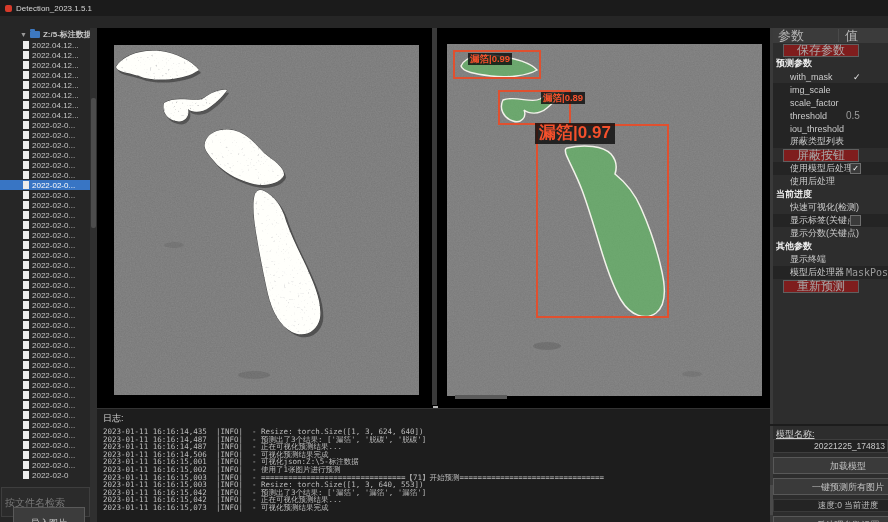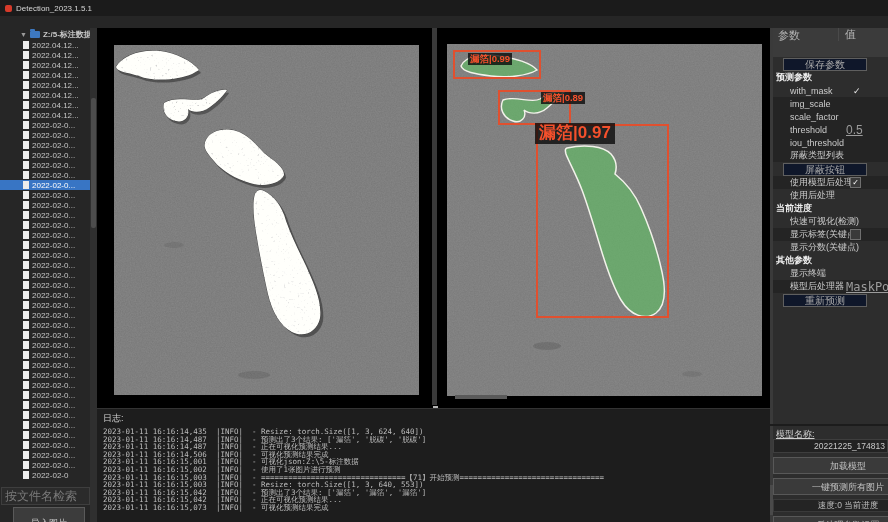--- a/index.html
+++ b/index.html
@@ -21,21 +21,21 @@
   .caret{color:#9a9a9a;font-size:7px;line-height:1;}
   .folder-icon{width:10px;height:7px;background:#3d78c0;border-radius:1px;position:relative;flex:none;}
   .folder-icon::before{content:"";position:absolute;left:0;top:-2px;width:5px;height:2px;
         background:#3d78c0;border-radius:1px 1px 0 0;}
   .tree-item{height:10px;display:flex;align-items:center;gap:3px;padding-left:23px;}
   .file-icon{width:6px;height:8px;background:#ececec;flex:none;}
   .tree-item.selected{background:#3875c4;color:#ffffff;}
   .tree-scroll{position:absolute;left:90px;top:28px;width:7px;height:494px;background:#2f2f2f;}
   .tree-thumb{position:absolute;left:1px;top:70px;width:5px;height:130px;background:#4c4c4c;border-radius:2px;}
   .search-input{position:absolute;left:1px;top:487px;width:89px;height:17px;background:#2b2b2b;
-        border:1px solid #3e3e3e;color:#bbbbbb;font-size:12px;padding:8px 3px;box-sizing:border-box;
+        border:1px solid #3e3e3e;color:#bbbbbb;font-size:10px;padding:14px 3px;box-sizing:border-box;
         font-family:"Liberation Sans",sans-serif;}
   .search-input::placeholder{color:#7a7a7a;}
   .import-btn{position:absolute;left:13px;top:507px;width:72px;height:32px;background:#3c3c3c;
         border:1px solid #5a5a5a;color:#c2c2c2;font-size:9px;padding:0;
         font-family:"Liberation Sans",sans-serif;}
   
   .center{position:absolute;left:97px;top:28px;width:673px;height:380px;background:#000;}
   .img-left{position:absolute;left:17px;top:17px;width:305px;height:350px;}
   .img-right{position:absolute;left:350px;top:16px;width:315px;height:352px;}
   .img-left svg,.img-right svg{position:absolute;left:0;top:0;}
@@ -49,32 +49,32 @@
   .det-label.big{font-size:17px;padding:1px 4px;}
   
   .log{position:absolute;left:97px;top:408px;width:673px;height:114px;background:#1d1d1d;
        border-top:1px solid #333333;overflow:hidden;box-sizing:border-box;}
   .log-title{font-size:9px;color:#d0d0d0;padding:3px 0 3px 6px;}
   .log-line{font-family:"DejaVu Sans Mono",monospace;font-size:7.5px;line-height:7.6px;
        white-space:pre;padding-left:6px;color:#bdbdbd;overflow:hidden;}
   
   .rpanel{position:absolute;left:770px;top:28px;width:118px;height:494px;background:#2d2d2d;
        border-left:3px solid #3a3a3a;box-sizing:border-box;overflow:hidden;}
-  .phead{display:flex;height:29px;background:#3b3b3b;font-size:11px;color:#b5b5b5;align-items:flex-start;}
+  .phead{display:flex;height:15px;background:#3b3b3b;font-size:13px;color:#b5b5b5;align-items:center;}
   .phead .c1{padding-left:5px;width:65px;box-sizing:border-box;}
   .phead .c2{padding-left:6px;border-left:1px solid #4a4a4a;height:13px;line-height:13px;flex:1;}
   .prow{height:13px;display:flex;align-items:center;font-size:9px;color:#cbcbcb;position:relative;}
   .prow.band{background:#242424;}
   .prow.section{color:#ededed;font-weight:bold;padding-left:3px;}
   .prow.item{padding-left:17px;}
   .prow.buttonrow{height:14px;padding-left:10px;}
-  .pbtn{background:#0f172a;border:1px solid #5f5f5f;color:#a8a8a8;font-size:10px;height:13px;
-       padding:0 21px;line-height:11px;font-family:"Liberation Sans",sans-serif;}
+  .pbtn{background:#7f1d1d;border:1px solid #5f5f5f;color:#a8a8a8;font-size:12px;height:13px;
+       padding:0 13px;line-height:11px;font-family:"Liberation Sans",sans-serif;}
   .plabel{white-space:nowrap;overflow:hidden;}
-  .pvalue{position:absolute;left:73px;color:#9c9c9c;font-size:12px;white-space:nowrap;text-decoration:underline;}
+  .pvalue{position:absolute;left:73px;color:#9c9c9c;font-size:10px;white-space:nowrap;}
   .pvalue.mono{font-family:"DejaVu Sans Mono",monospace;}
   .check-mark{position:absolute;left:80px;color:#e8e8e8;font-size:9px;}
   .checkbox{position:absolute;left:77px;width:9px;height:9px;background:#3a3a3a;
        border:1px solid #6f6f6f;font-size:8px;color:#ffffff;line-height:9px;text-align:center;box-sizing:content-box;}
   
   .rbottom-sep{position:absolute;left:770px;top:424px;width:118px;height:2px;background:#1c1c1c;}
   .model-label{position:absolute;left:776px;top:428px;font-size:9px;color:#cfcfcf;text-decoration:underline;}
   .model-field{position:absolute;left:773px;top:439px;width:115px;height:14px;background:#222222;
        border:1px solid #3e3e3e;box-sizing:border-box;color:#c9c9c9;font-size:8.5px;
        text-align:right;padding:1px 2px 0 0;overflow:hidden;white-space:nowrap;}

